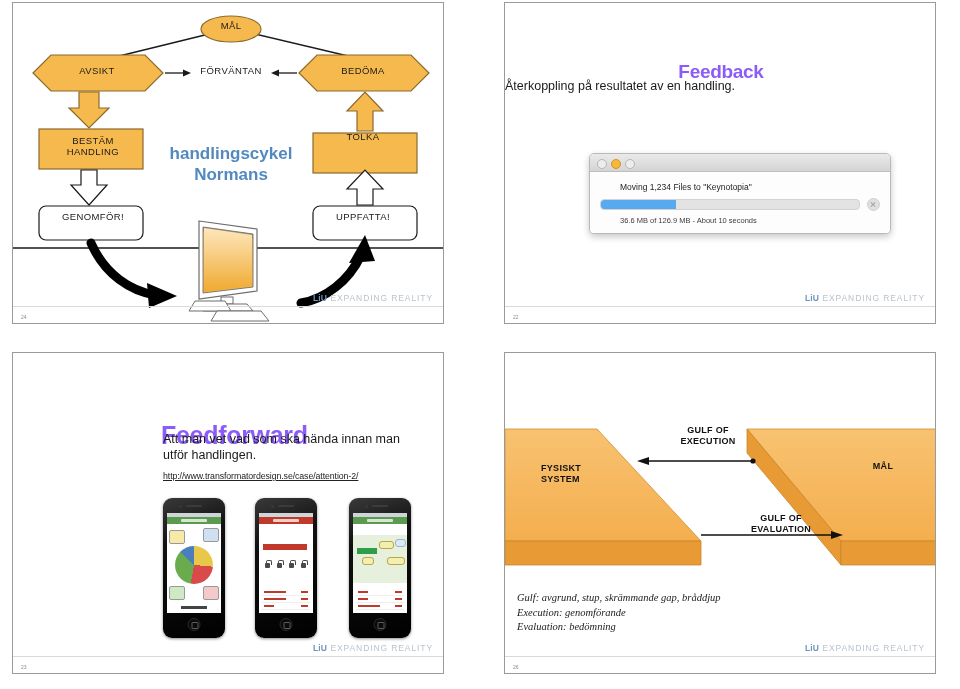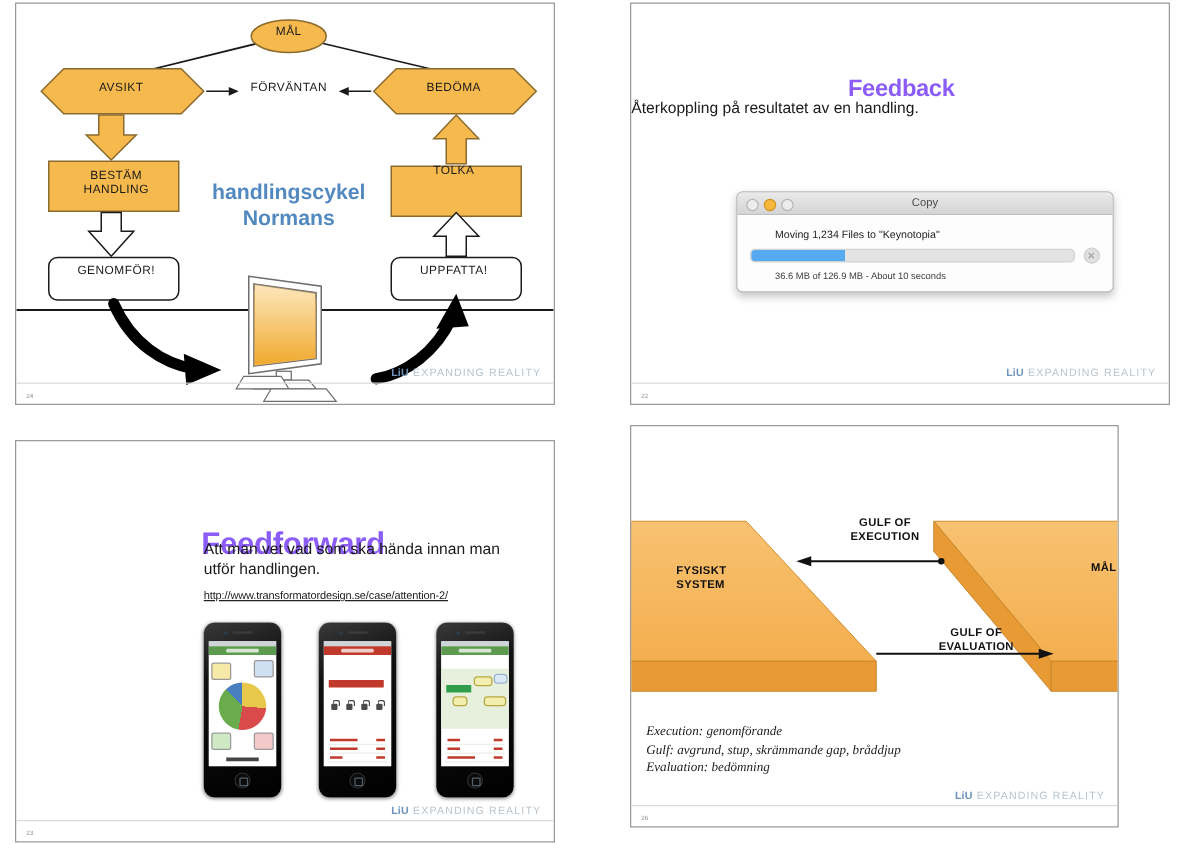--- a/index.html
+++ b/index.html
@@ -17,21 +17,21 @@
     position:absolute;
     background:#ffffff;
     border:1px solid #9a9a9a;
     box-sizing:border-box;
     overflow:hidden;
     padding-left:36px;
   }
   #slide-normans{ left:12px;  top:2px;   width:432px; height:322px; }
   #slide-feedback{left:504px; top:2px;   width:432px; height:322px; }
   #slide-feedforward{ left:12px;  top:352px; width:432px; height:322px; }
-  #slide-gulf{ left:504px; top:340px; width:391px; height:322px; }
+  #slide-gulf{ left:504px; top:352px; width:432px; height:322px; }
 
   
   .liu{
     position:absolute;right:10px;bottom:20px;
     font-size:8.5px;letter-spacing:.9px;color:#b9c3cd;
     white-space:nowrap;
   }
   .liu b{color:#6f93bb;font-weight:bold;letter-spacing:.2px;}
   .slideno{
     position:absolute;left:8px;bottom:3px;
@@ -303,21 +303,20 @@
     <div class="stitle" id="fb-title">Feedback</div>
     <div id="fb-sub">Återkoppling på resultatet av en handling.</div>
 
     <div class="macwin">
       <div class="mactitlebar">
         <div class="dots">
           <span class="dot"></span>
           <span class="dot amber"></span>
           <span class="dot"></span>
         </div>
-        <div class="mactitle">Copy</div>
       </div>
       <div class="macbody">
         <div class="macmsg">Moving 1,234 Files to "Keynotopia"</div>
         <div class="macrow">
           <div class="progress">
             <i id="progress-fill" style="width: 29%;"></i>
           </div>
           <div class="cancelbtn"></div>
         </div>
         <div class="macstat">36.6 MB of 126.9 MB - About 10 seconds</div>
@@ -475,22 +474,22 @@
       <div>GULF OF</div>
       <div>EVALUATION</div>
     </div>
     <div class="gtext" id="g-fys">
       <div>FYSISKT</div>
       <div>SYSTEM</div>
     </div>
     <div class="gtext" id="g-mal">MÅL</div>
 
     <div id="g-legend">
+      <div>Gulf: avgrund, stup, skrämmande gap, bråddjup</div>
       <div>Execution: genomförande</div>
-      <div>Gulf: avgrund, stup, skrämmande gap, bråddjup</div>
       <div>Evaluation: bedömning</div>
     </div>
 
     <div class="footline"></div>
     <div class="liu">
       <b>LiU</b>
       <span>EXPANDING REALITY</span>
     </div>
     <div class="slideno">26</div>
   </div>

